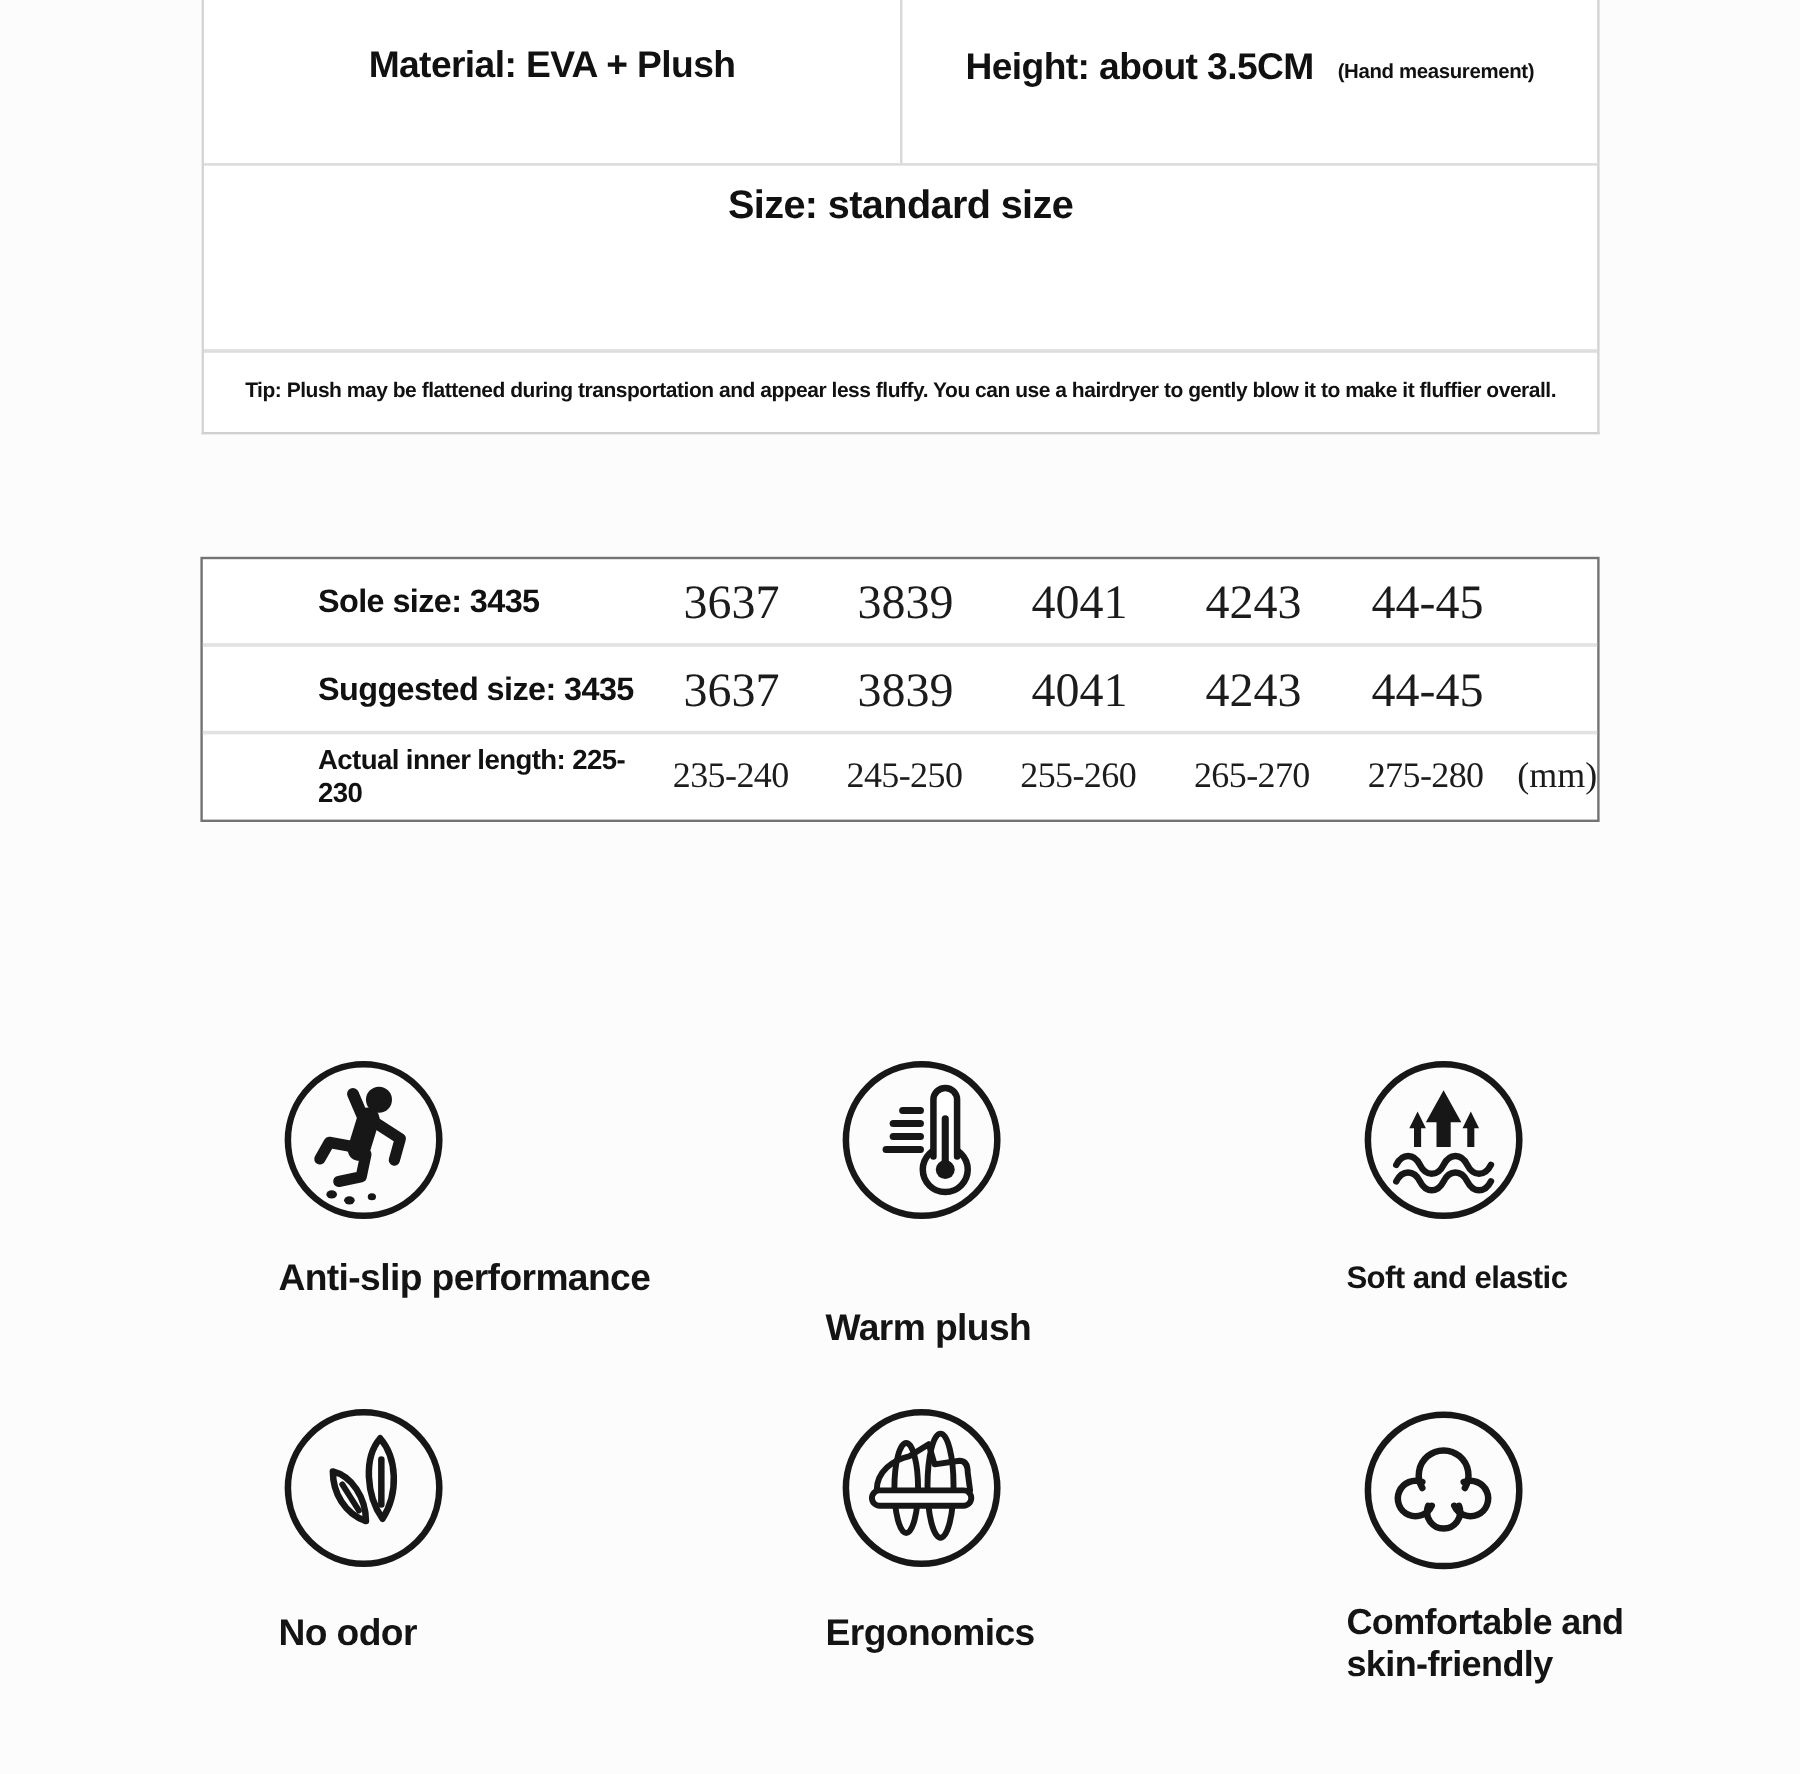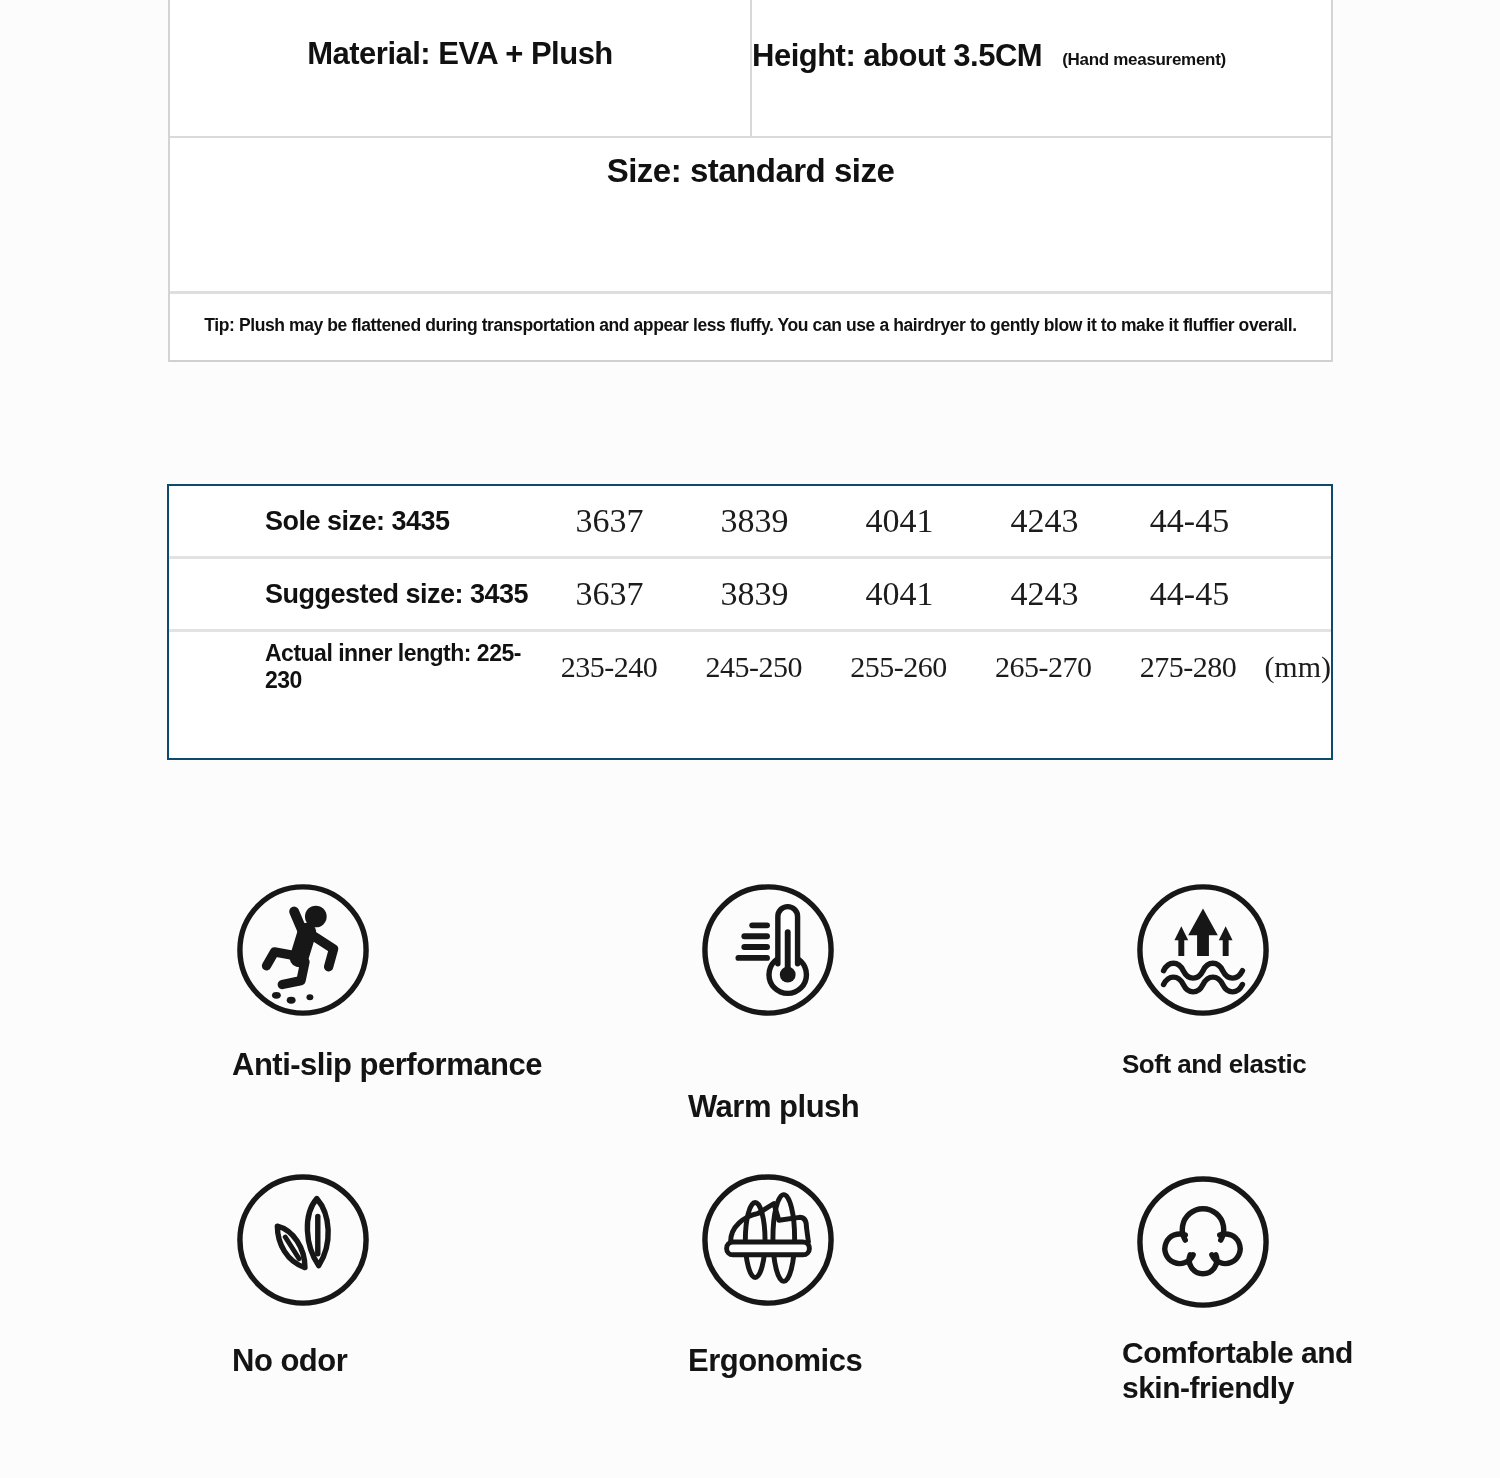--- a/index.html
+++ b/index.html
@@ -30,21 +30,21 @@
     display: flex;
   }
   .spec-cell-left {
     width: 582px; height: 100%;
     display: flex; align-items: flex-start; justify-content: center;
     padding-top: 36px;
     border-right: 2px solid #d8d8d8;
   }
   .spec-cell-right {
     flex: 1; height: 100%;
-    display: flex; align-items: flex-start; 
+    display: flex; align-items: flex-start; justify-content: center;
     padding-top: 38px;
   }
   .spec-material, .spec-height {
     font-size: 31px; font-weight: 700; letter-spacing: -0.5px;
   }
   .spec-height-note {
     font-size: 17px; font-weight: 700; letter-spacing: -0.3px;
     margin-left: 20px; margin-top: 12px;
   }
   .size-section {
@@ -64,41 +64,41 @@
     height: 63px;
     display: flex; align-items: center; justify-content: center;
   }
   .tip-text {
     font-size: 17.5px; font-weight: 700; letter-spacing: -0.4px;
   }
 
   
   .size-table {
     position: absolute;
-    left: 167px; top: 484px; width: 1166px; height: 276px;
-    border: 2px solid #0c4a6e;
+    left: 167px; top: 464px; width: 1166px; height: 221px;
+    border: 2px solid #737373;
     background: #fff;
   }
   .size-table .t-row {
     display: flex; align-items: center;
     height: 73px;
     border-bottom: 3px solid #e2e2e2;
   }
   .size-table .t-row:last-child { border-bottom: none; height: 69px; }
   .t-label {
     width: 368px;
     padding-left: 96px;
     font-weight: 700; font-size: 27px; letter-spacing: -0.5px;
   }
   .t-row.small .t-label { font-size: 23px; }
   .t-val {
     width: 145px;
     text-align: center;
     font-family: "Liberation Serif", serif;
-    font-size: 34px;
+    font-size: 40px;
     color: #1c1c1c;
   }
   .t-row.small .t-val { font-size: 30px; letter-spacing: -0.5px; }
   .t-unit {
     font-family: "Liberation Serif", serif;
     font-size: 30px;
     margin-left: 4px;
     color: #1c1c1c;
   }
 

